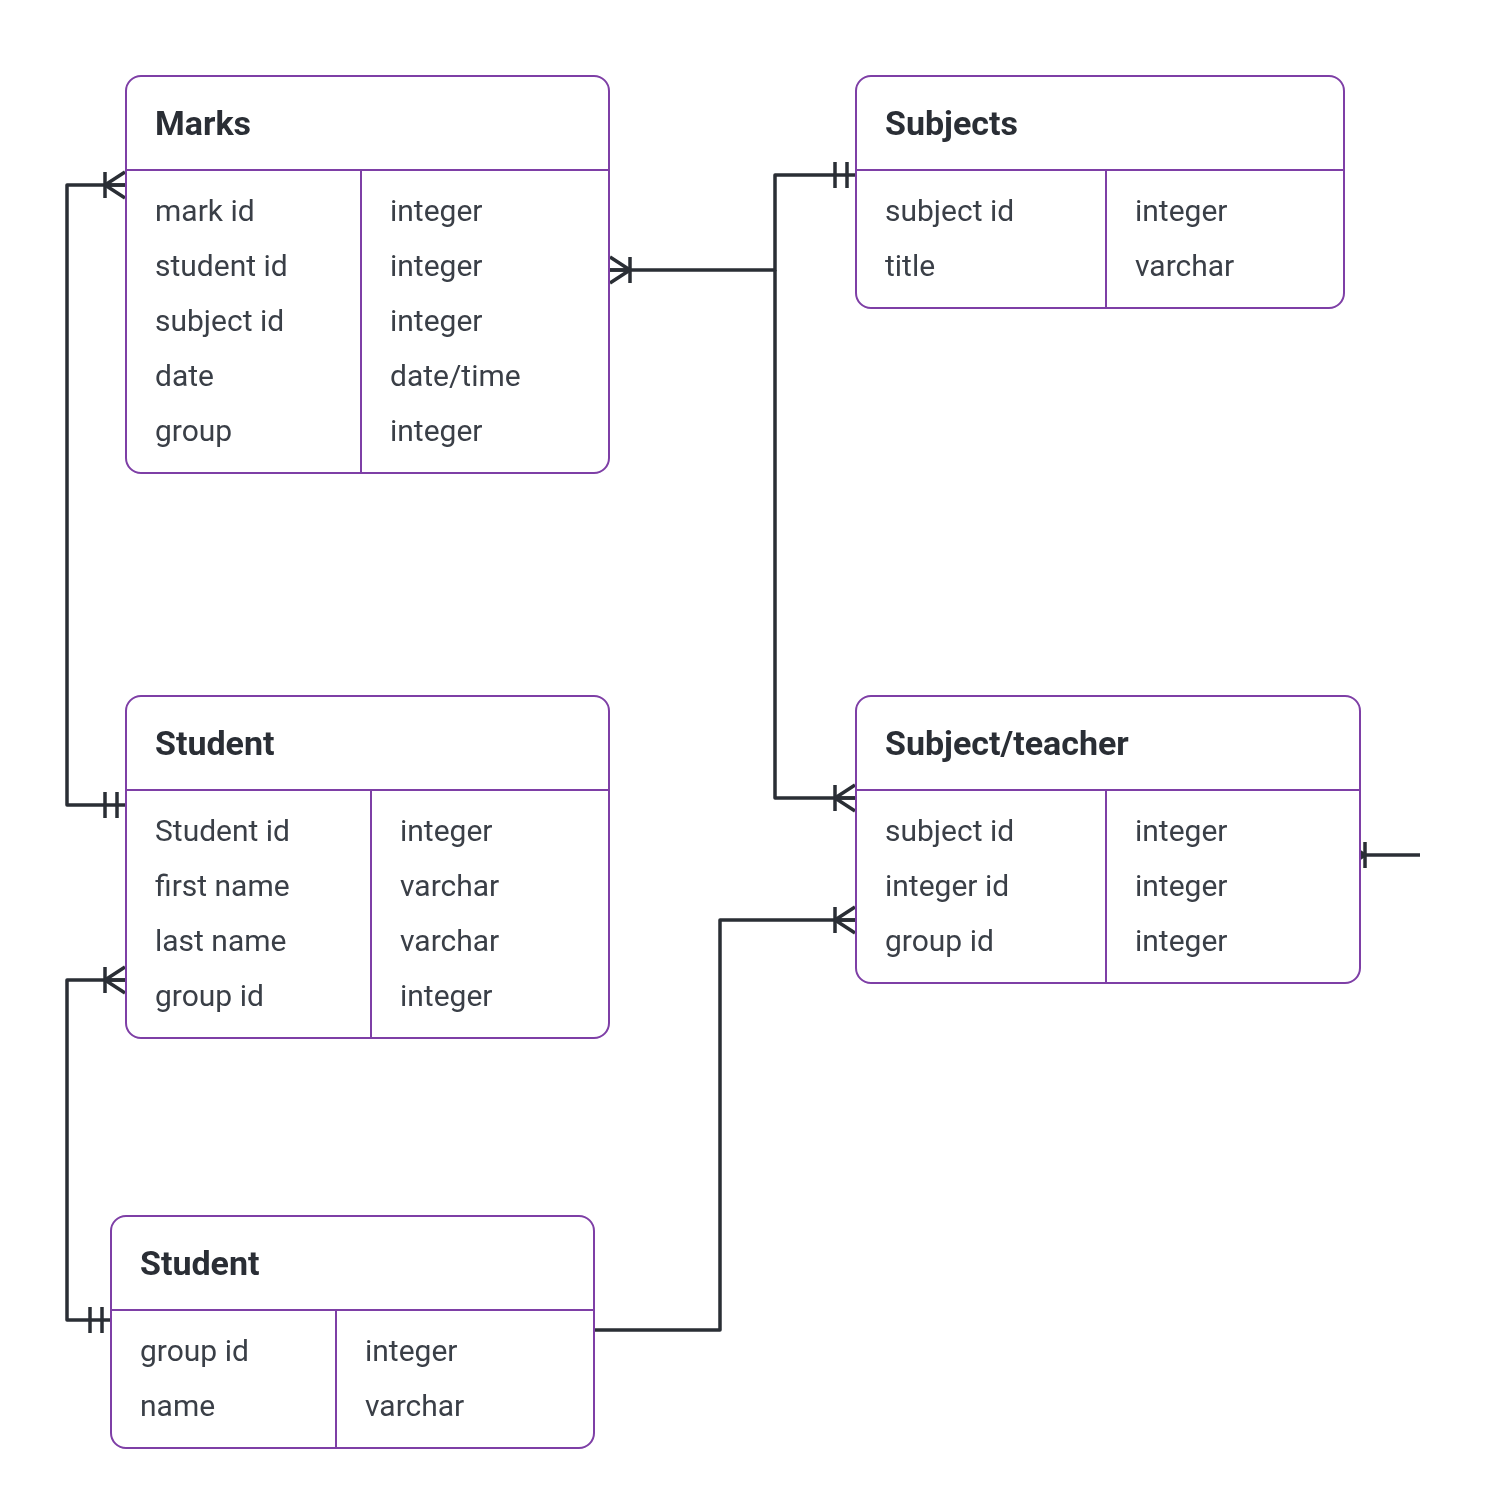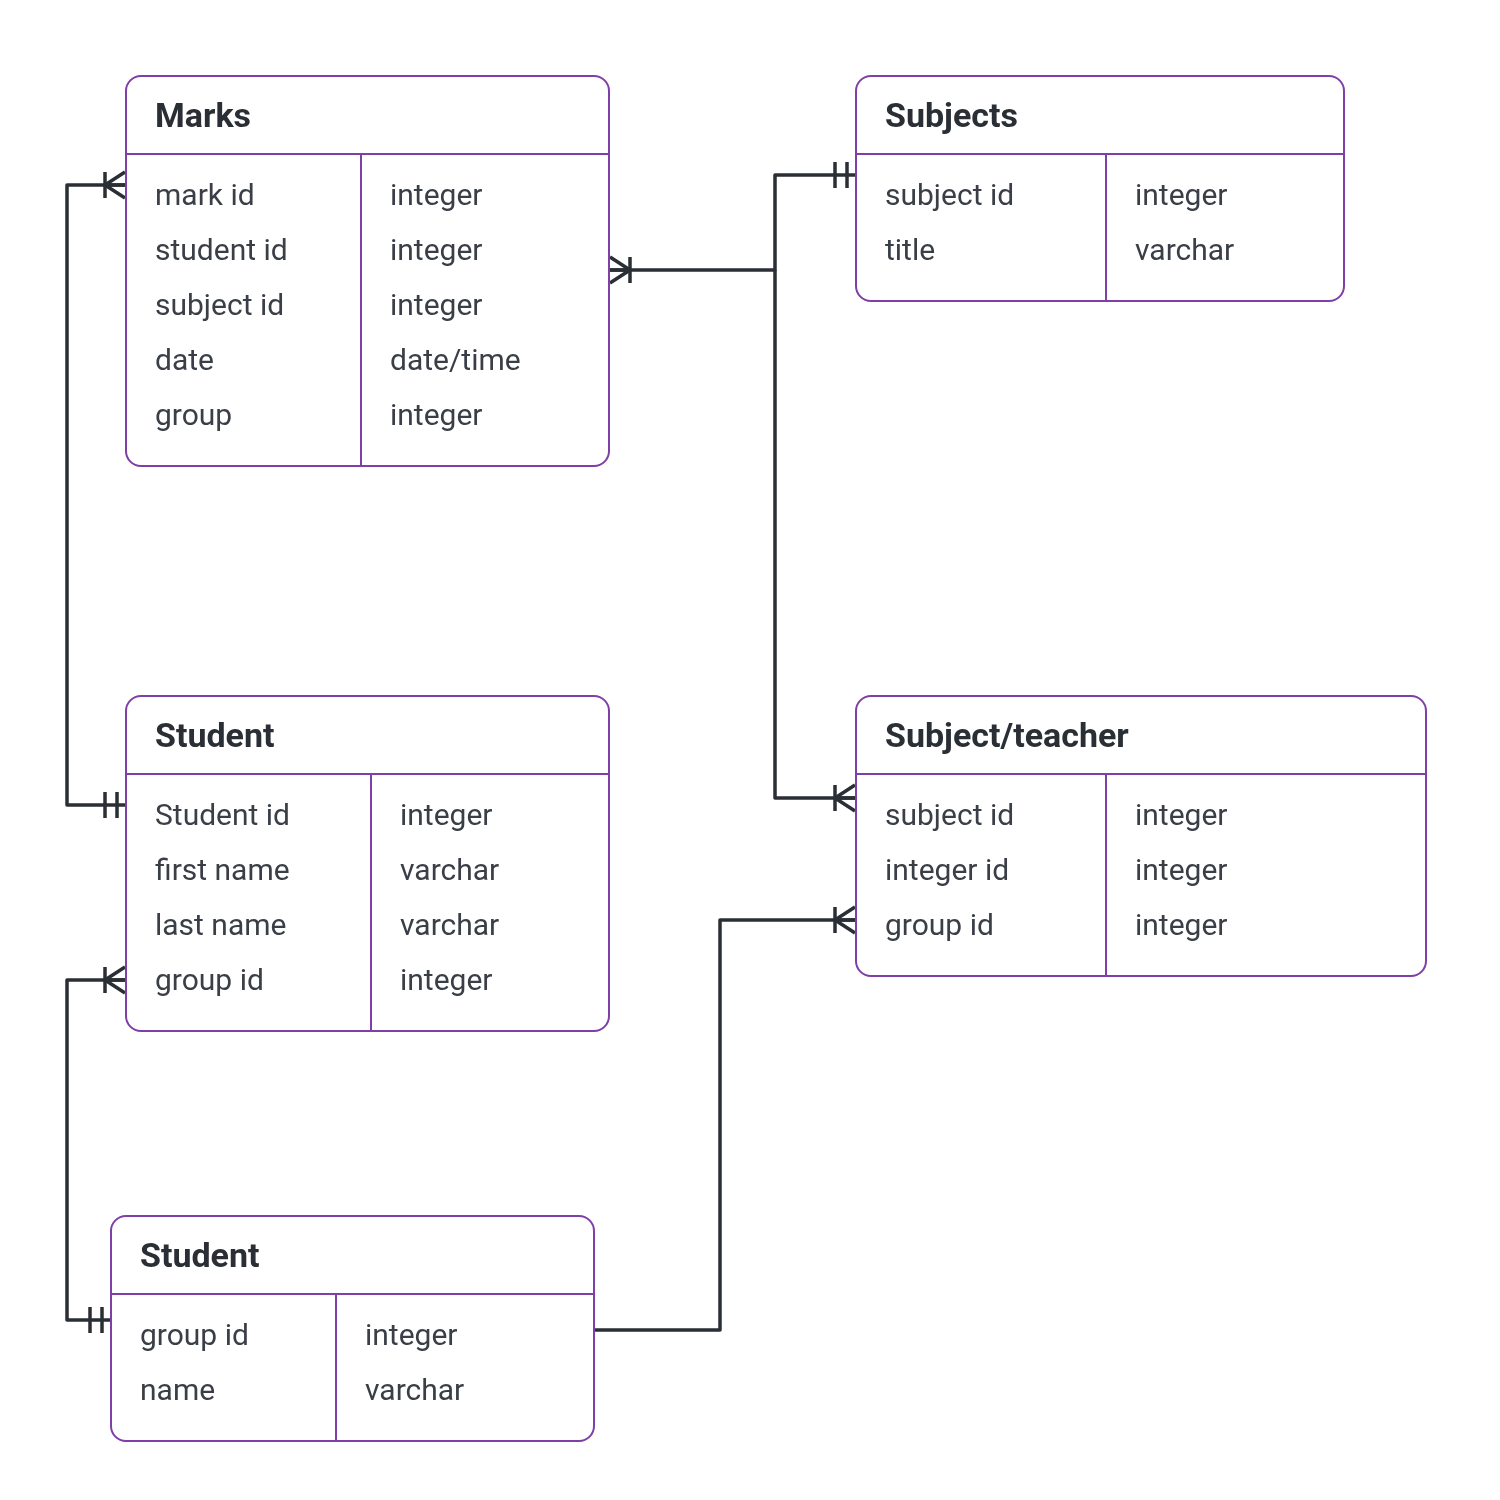--- a/index.html
+++ b/index.html
@@ -19,30 +19,30 @@
     position: absolute;
     border: 2.5px solid #7e3fa6;
     border-radius: 16px;
     background: #ffffff;
     overflow: hidden;
   }
   .entity-header {
     font-weight: 700;
     font-size: 34px;
     color: #2a2e35;
-    padding: 18px 28px;
+    padding: 26px 28px;
     border-bottom: 2px solid #7e3fa6;
   }
   .entity-body {
     display: flex;
   }
   .entity-col {
     display: flex;
     flex-direction: column;
-    padding: 12px 0 23px 0;
+    padding: 12px 0 14px 0;
   }
   .entity-col.left {
     border-right: 2px solid #7e3fa6;
   }
   .entity-cell {
     font-size: 30px;
     color: #3a3f47;
     padding: 10px 28px;
     white-space: nowrap;
   }
@@ -154,21 +154,21 @@
       </div>
       <div class="entity-col" style="flex:1;">
         <div class="entity-cell">integer</div>
         <div class="entity-cell">varchar</div>
         <div class="entity-cell">varchar</div>
         <div class="entity-cell">integer</div>
       </div>
     </div>
   </div>
 
-  <div class="entity" style="left:855px; top:695px; width:572px;">
+  <div class="entity" style="left:855px; top:695px; width:506px;">
     <div class="entity-header">Subject/teacher</div>
     <div class="entity-body">
       <div class="entity-col left" style="width:250px;">
         <div class="entity-cell">subject id</div>
         <div class="entity-cell">integer id</div>
         <div class="entity-cell">group id</div>
       </div>
       <div class="entity-col" style="flex:1;">
         <div class="entity-cell">integer</div>
         <div class="entity-cell">integer</div>

